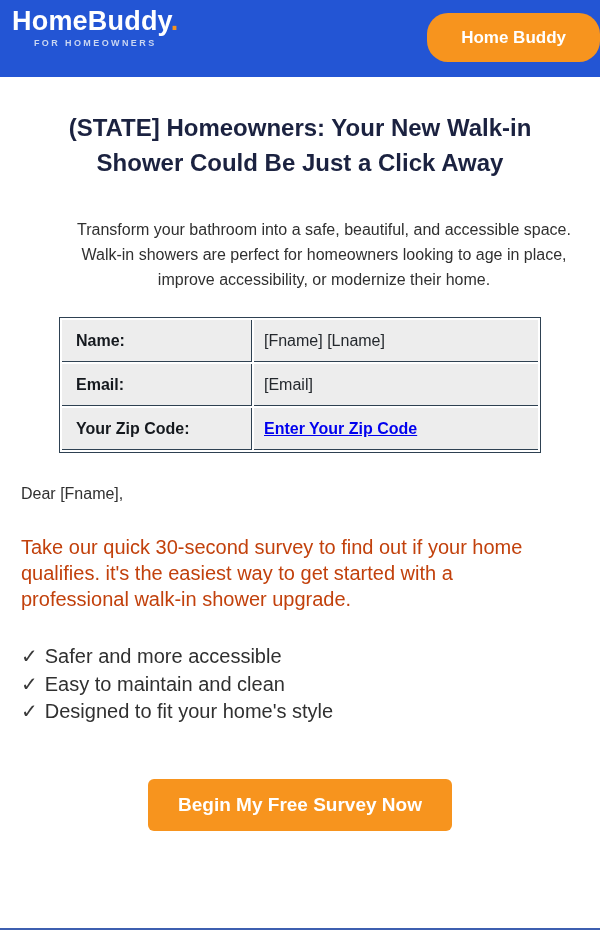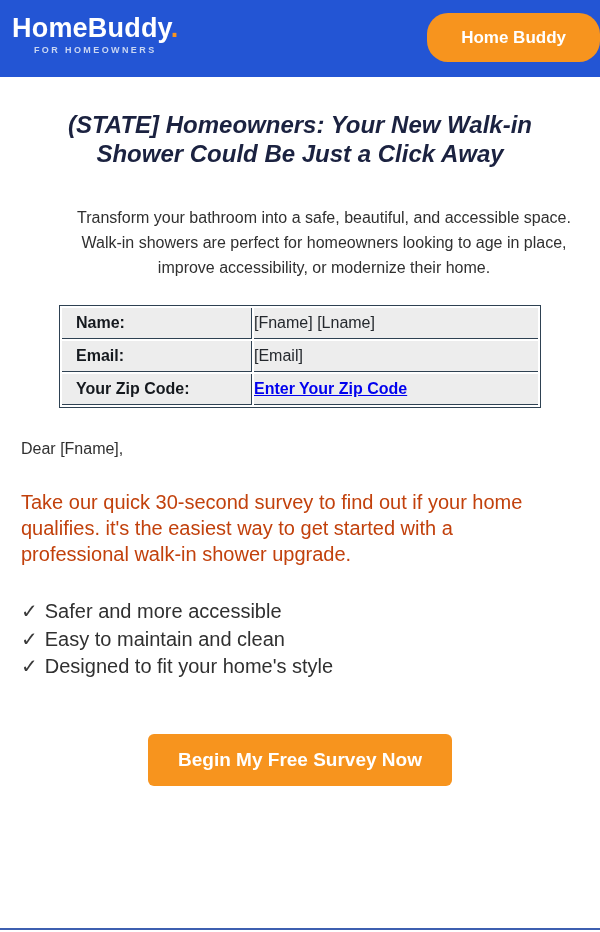--- a/index.html
+++ b/index.html
@@ -17,21 +17,21 @@
   
   .header {
     position: relative;
     width: 600px;
     height: 77px;
     background: #2355d4;
   }
   .logo-block {
     position: absolute;
     left: 12px;
-    top: 13px;
+    top: 6px;
   }
   .logo-line {
     font-size: 27px;
     font-weight: bold;
     color: #ffffff;
     letter-spacing: 0.2px;
     line-height: 30px;
   }
   .logo-dot { color: #f7941e; }
   .logo-tagline {
@@ -61,24 +61,23 @@
   }
 
   
   .content { padding: 0 21px; }
 
   .headline {
     margin: 33px auto 0;
     max-width: 545px;
     text-align: center;
     font-size: 24px;
-    line-height: 29px;
+    line-height: 35px;
     font-weight: bold;
     color: #1b2240;
-    font-style: italic;
   }
 
   .intro-p {
     margin-top: 37px;
     text-align: center;
     font-size: 16px;
     line-height: 25px;
     color: #303030;
     margin-left: 48px;
   }
@@ -92,22 +91,22 @@
     border: 1px solid #2e4152;
     border-collapse: separate;
     border-spacing: 2px;
     background: #ffffff;
   }
   table.info-table td {
     background: #ededed;
     border-bottom: 1px solid #2e4152;
     font-size: 16px;
     color: #15191e;
-    padding: 6px 0;
-    height: 31px;
+    padding: 6px 10px;
+    height: 42px;
   }
   table.info-table td.lbl {
     width: 190px;
     font-weight: bold;
     border-right: 1px solid #2e4152;
     padding-left: 14px;
   }
   table.info-table td.val { color: #24282d; font-weight: normal; }
   a.zip-link {
     color: #0000ee;

